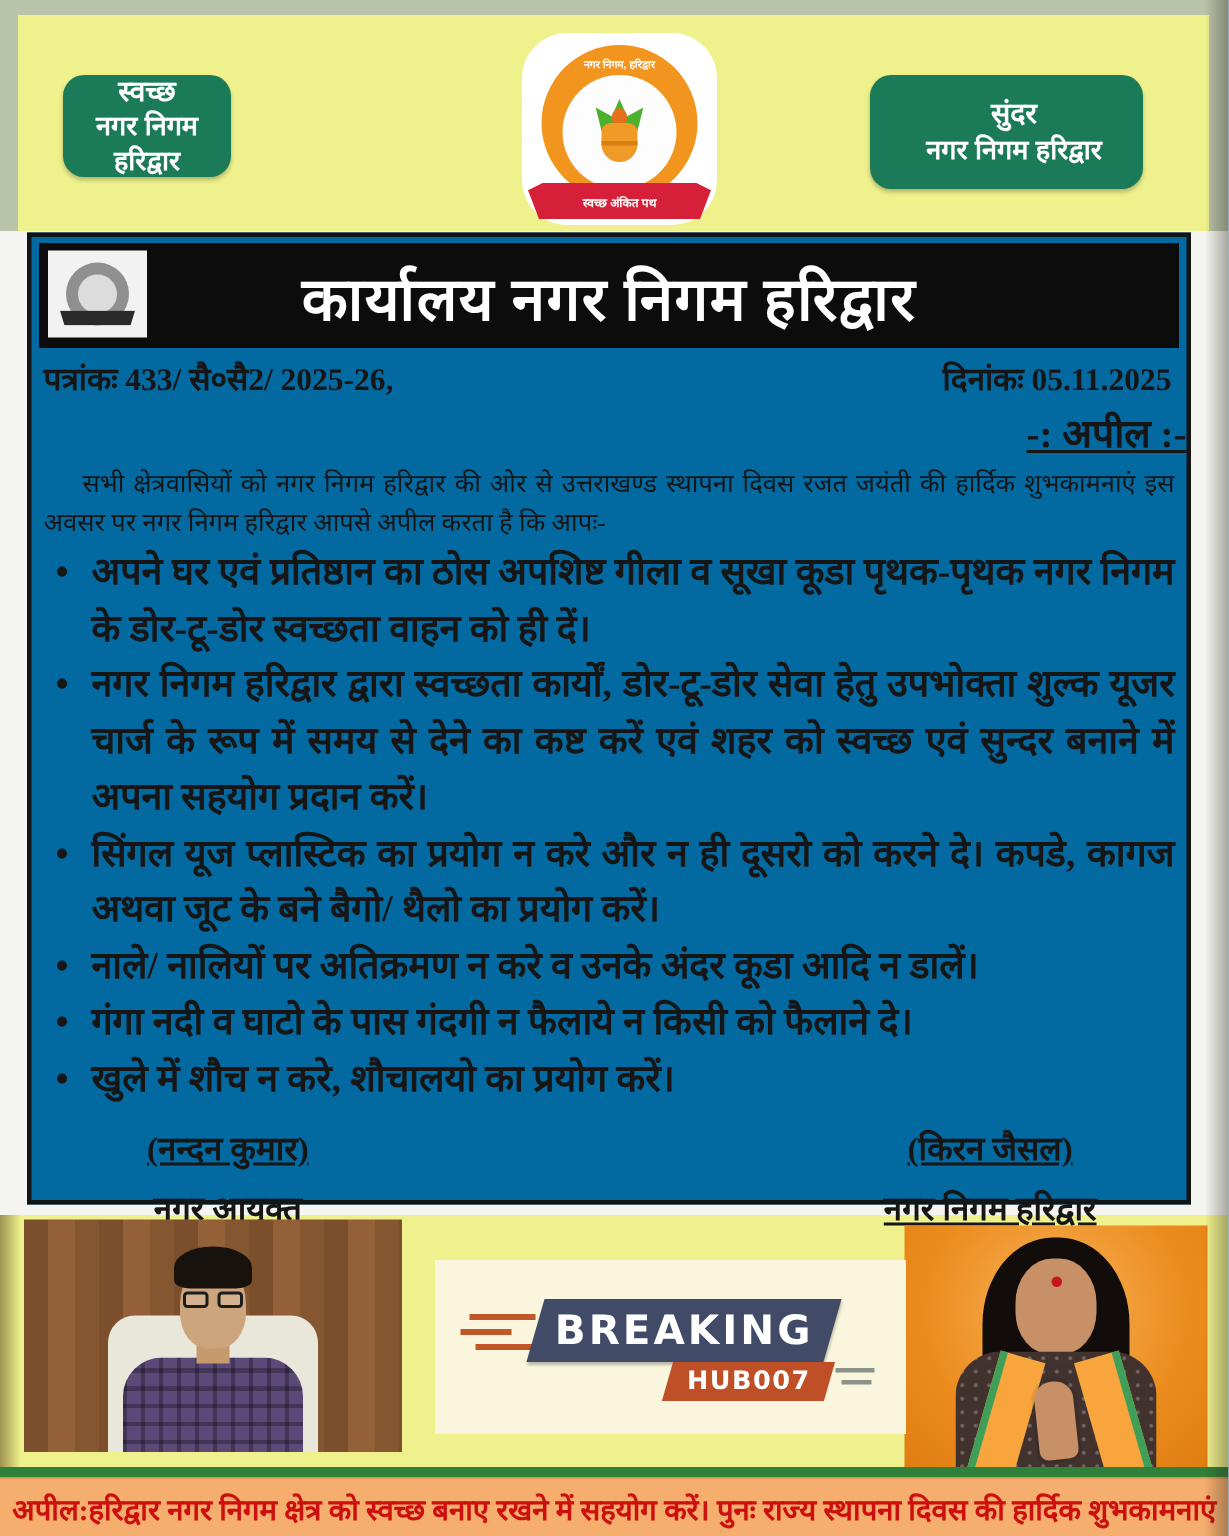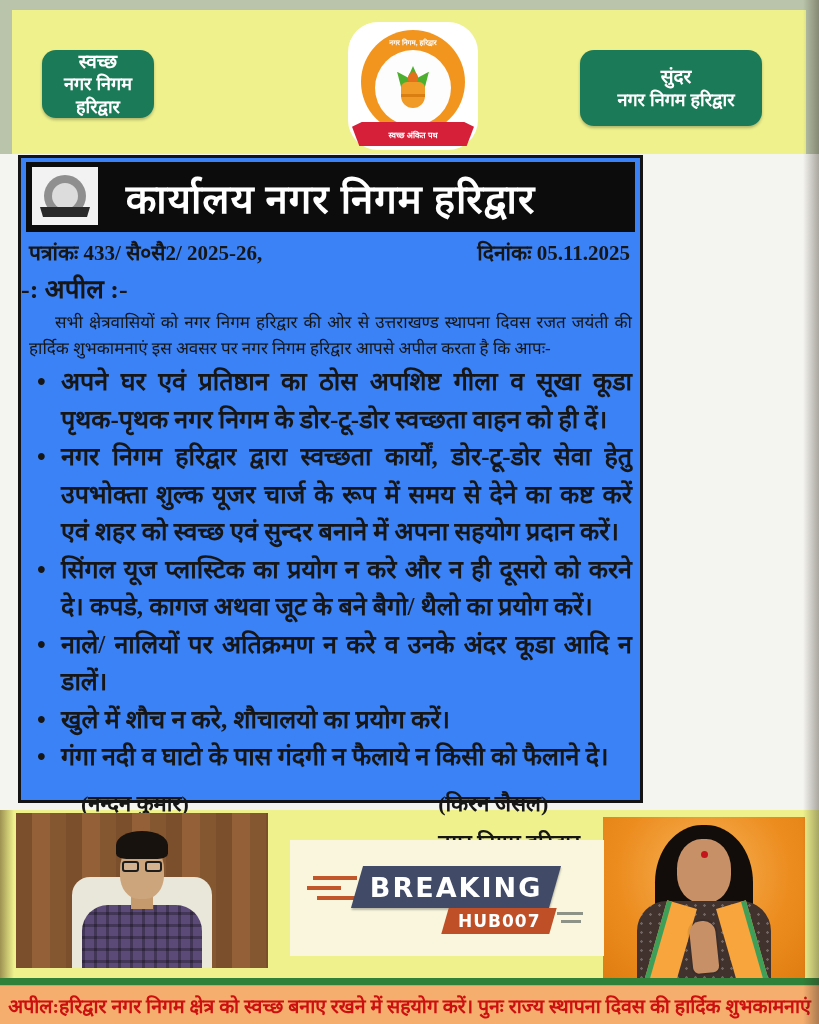--- a/index.html
+++ b/index.html
@@ -32,35 +32,35 @@
   .kalash-band{position:absolute;left:26px;top:44px;width:24px;height:3px;background:#d97f12;}
   .kalash-leaf{position:absolute;width:14px;height:16px;background:#4caf2e;clip-path:polygon(50% 0,100% 100%,0 100%);}
   .leaf-a{left:20px;top:20px;transform:rotate(-38deg);}
   .leaf-b{left:31px;top:16px;}
   .leaf-c{left:42px;top:20px;transform:rotate(38deg);}
   .kalash-top{position:absolute;left:33px;top:22px;width:10px;height:12px;background:#e2701c;border-radius:50% 50% 40% 40%;}
   .logo-ribbon{position:absolute;left:4px;top:100px;width:122px;height:24px;background:#d6203a;clip-path:polygon(0 20%,8% 0,92% 0,100% 20%,94% 100%,6% 100%);display:flex;align-items:center;justify-content:center;}
   .logo-ribbon span{color:#fff;font-size:8px;font-weight:bold;}
 
   
-  .doc{position:absolute;left:18px;top:155px;width:625px;height:648px;background:#3b82f6;border:3px solid #141414;box-sizing:border-box;font-family:"Liberation Serif",serif;color:#161616;}
+  .doc{position:absolute;left:18px;top:155px;width:776px;height:648px;background:#0369a1;border:3px solid #141414;box-sizing:border-box;font-family:"Liberation Serif",serif;color:#161616;}
   .doc-header{position:relative;margin:4px 5px 0 5px;height:70px;background:#0c0c0c;display:flex;align-items:center;justify-content:center;}
   .doc-title{color:#fff;font-size:40px;font-weight:bold;letter-spacing:1px;}
   .doc-emblem{position:absolute;left:6px;top:5px;width:66px;height:58px;background:#f2f2f2;display:flex;align-items:center;justify-content:center;}
   .emb-disc{position:relative;width:42px;height:42px;border-radius:50%;background:#8f8f8f;}
   .emb-inner{position:absolute;left:8px;top:8px;width:26px;height:26px;border-radius:50%;background:#dcdcdc;}
   .emb-ribbon{position:absolute;left:-4px;top:32px;width:50px;height:10px;background:#2a2a2a;clip-path:polygon(0 0,100% 0,94% 100%,6% 100%);}
   .doc-refrow{display:flex;justify-content:space-between;padding:6px 10px 0 8px;font-weight:bold;font-size:21px;}
-  .doc-appeal{text-align:left;font-weight:bold;font-size:26px;margin-top:4px;}
+  .doc-appeal{text-align:right;font-weight:bold;font-size:26px;margin-top:4px;text-decoration:underline;}
   .doc-intro{font-weight:normal;font-size:17px;line-height:1.5;text-align:justify;padding:4px 8px 0 8px;text-indent:26px;}
   .doc-bullets{margin:2px 8px 0 10px;padding:0;list-style:none;}
   .doc-bullets li{font-weight:bold;font-size:25px;line-height:1.5;text-align:justify;padding-left:30px;position:relative;}
   .doc-bullets li::before{content:"•";position:absolute;left:6px;top:0;}
   .doc-signs{display:flex;justify-content:space-between;padding:8px 60px 0 60px;}
-  .sign-block{text-align:left;font-weight:bold;font-size:22px;line-height:1.8;}
+  .sign-block{text-align:center;font-weight:bold;font-size:22px;line-height:1.8;text-decoration:underline;}
 
   
   .photo{position:absolute;overflow:hidden;}
   .photo-left{left:16px;top:813px;width:252px;height:155px;background:repeating-linear-gradient(90deg,#7c4f2c 0 16px,#936037 16px 34px,#855731 34px 50px);}
   .chair{position:absolute;left:56px;top:64px;width:140px;height:95px;background:#e9e6da;border-radius:18px 18px 0 0;}
   .man-shirt{position:absolute;left:66px;top:92px;width:120px;height:70px;border-radius:26px 26px 0 0;background:#5b4a78;background-image:repeating-linear-gradient(0deg,rgba(0,0,0,.28) 0 3px,rgba(0,0,0,0) 3px 12px),repeating-linear-gradient(90deg,rgba(0,0,0,.28) 0 3px,rgba(0,0,0,0) 3px 12px);}
   .man-neck{position:absolute;left:115px;top:80px;width:22px;height:16px;background:#c59a6d;}
   .man-face{position:absolute;left:104px;top:30px;width:44px;height:56px;background:#cda57c;border-radius:46% 46% 42% 42%;}
   .man-hair{position:absolute;left:100px;top:18px;width:52px;height:28px;background:#17120e;border-radius:50% 50% 20% 20%;}
   .man-glasses{position:absolute;left:106px;top:48px;width:40px;height:11px;display:flex;justify-content:space-between;}
@@ -139,26 +139,27 @@
       <span>पत्रांकः 433/ सै०सै2/ 2025-26,</span>
       <span>दिनांकः 05.11.2025</span>
     </div>
     <div class="doc-appeal">-: अपील :-</div>
     <p class="doc-intro" style="margin:0;">सभी क्षेत्रवासियों को नगर निगम हरिद्वार की ओर से उत्तराखण्ड स्थापना दिवस रजत जयंती की हार्दिक शुभकामनाएं इस अवसर पर नगर निगम हरिद्वार आपसे अपील करता है कि आपः-</p>
     <ul class="doc-bullets">
       <li>अपने घर एवं प्रतिष्ठान का ठोस अपशिष्ट गीला व सूखा कूडा पृथक-पृथक नगर निगम के डोर-टू-डोर स्वच्छता वाहन को ही दें।</li>
       <li>नगर निगम हरिद्वार द्वारा स्वच्छता कार्यों, डोर-टू-डोर सेवा हेतु उपभोक्ता शुल्क यूजर चार्ज के रूप में समय से देने का कष्ट करें एवं शहर को स्वच्छ एवं सुन्दर बनाने में अपना सहयोग प्रदान करें।</li>
       <li>सिंगल यूज प्लास्टिक का प्रयोग न करे और न ही दूसरो को करने दे। कपडे, कागज अथवा जूट के बने बैगो/ थैलो का प्रयोग करें।</li>
       <li>नाले/ नालियों पर अतिक्रमण न करे व उनके अंदर कूडा आदि न डालें।</li>
+      <li>गंगा नदी व घाटो के पास गंदगी न फैलाये न किसी को फैलाने दे।</li>
       <li>खुले में शौच न करे, शौचालयो का प्रयोग करें।</li>
-      <li>गंगा नदी व घाटो के पास गंदगी न फैलाये न किसी को फैलाने दे।</li>
     </ul>
     <div class="doc-signs">
       <div class="sign-block">
         <div>(नन्दन कुमार)</div>
+        <div>नगर आयुक्त</div>
         <div>नगर निगम हरिद्वार</div>
       </div>
       <div class="sign-block">
         <div>(किरन जैसल)</div>
         <div>नगर निगम हरिद्वार</div>
       </div>
     </div>
   </div>
 
   <div class="photo photo-left">

